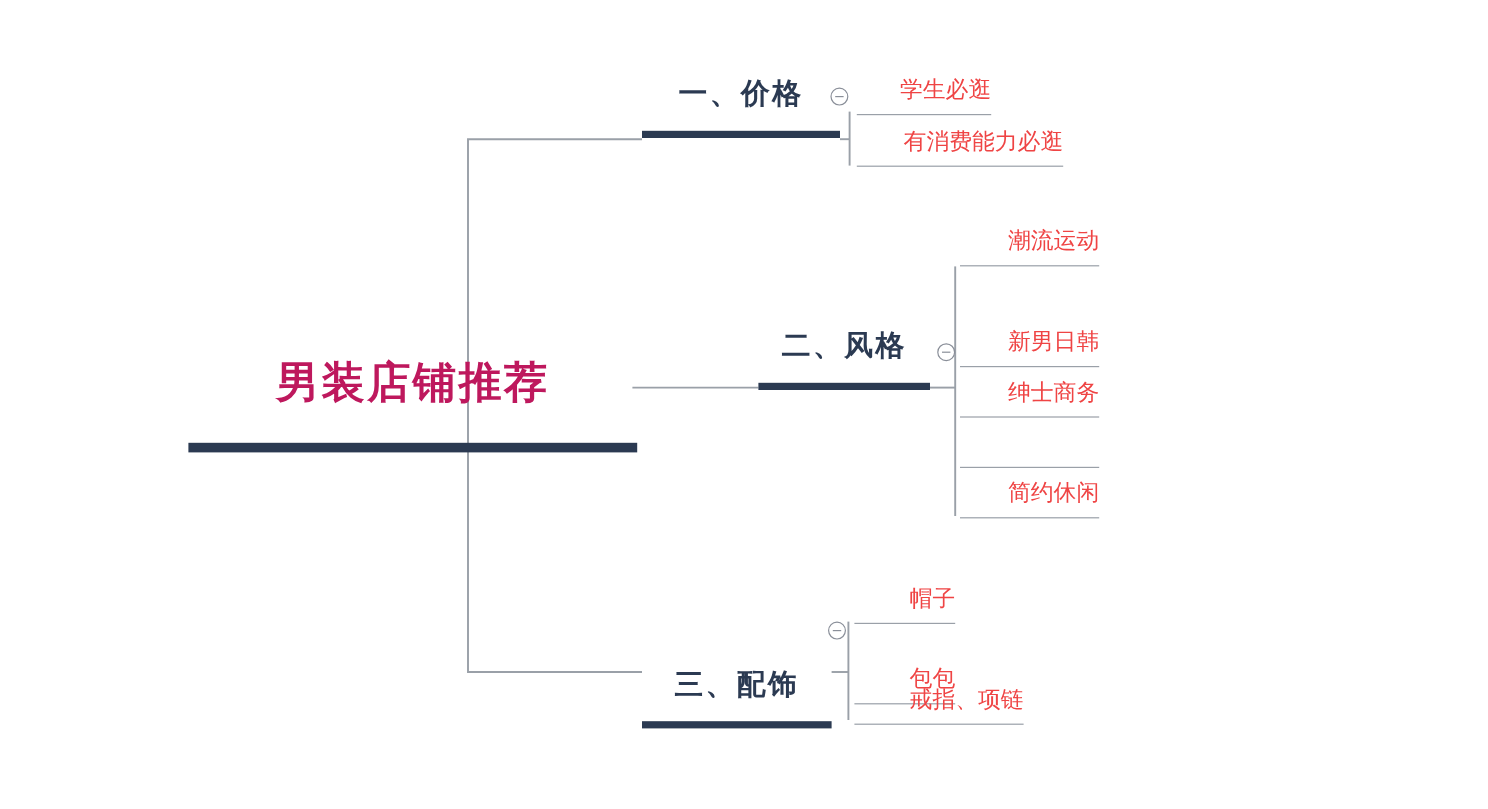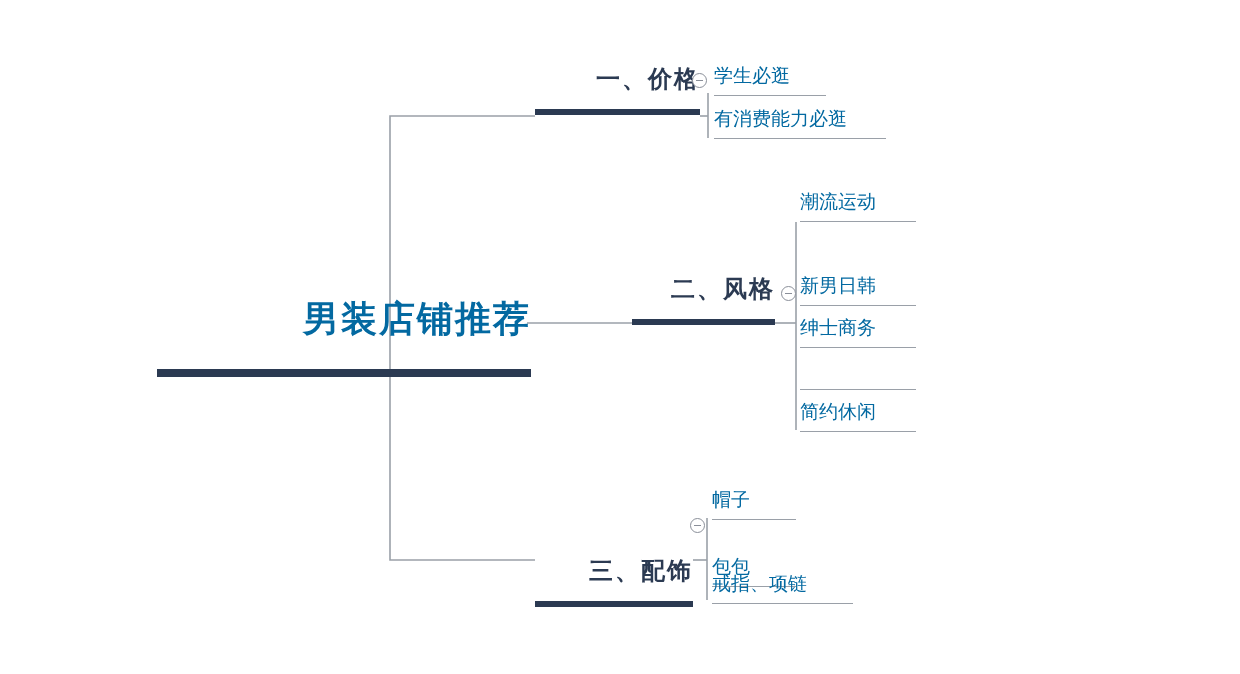--- a/index.html
+++ b/index.html
@@ -33,24 +33,24 @@
     left: 157px;
     top: 293px;
     width: 374px;
     height: 84px;
   }
   .root-label {
     position: absolute;
     left: 0;
     top: 0;
     width: 374px;
-    text-align: right;
+    text-align: center;
     font-size: 36px;
     font-weight: bold;
-    color: #0369a1;
+    color: #be185d;
     letter-spacing: 2px;
     line-height: 52px;
     white-space: nowrap;
   }
   .root-bar {
     position: absolute;
     left: 0;
     bottom: 0;
     width: 374px;
     height: 8px;
@@ -60,21 +60,21 @@
   
   .branch-node {
     position: absolute;
     height: 62px;
   }
   .branch-label {
     position: absolute;
     left: 0;
     top: 0;
     width: 100%;
-    text-align: right;
+    text-align: center;
     font-size: 24px;
     font-weight: bold;
     color: #2b3a52;
     letter-spacing: 2px;
     line-height: 40px;
     white-space: nowrap;
   }
   .branch-bar {
     position: absolute;
     left: 0;
@@ -108,23 +108,23 @@
   
   .leaf-node {
     position: absolute;
     height: 36px;
   }
   .leaf-label {
     position: absolute;
     left: 0;
     top: 0;
     width: 100%;
-    text-align: left;
+    text-align: right;
     font-size: 19px;
-    color: #0369a1;
+    color: #ef4444;
     line-height: 30px;
     white-space: nowrap;
     font-family: "DejaVu Serif", "Liberation Serif", serif;
   }
   .leaf-bar {
     position: absolute;
     left: 0;
     bottom: 0;
     width: 100%;
     height: 1px;

